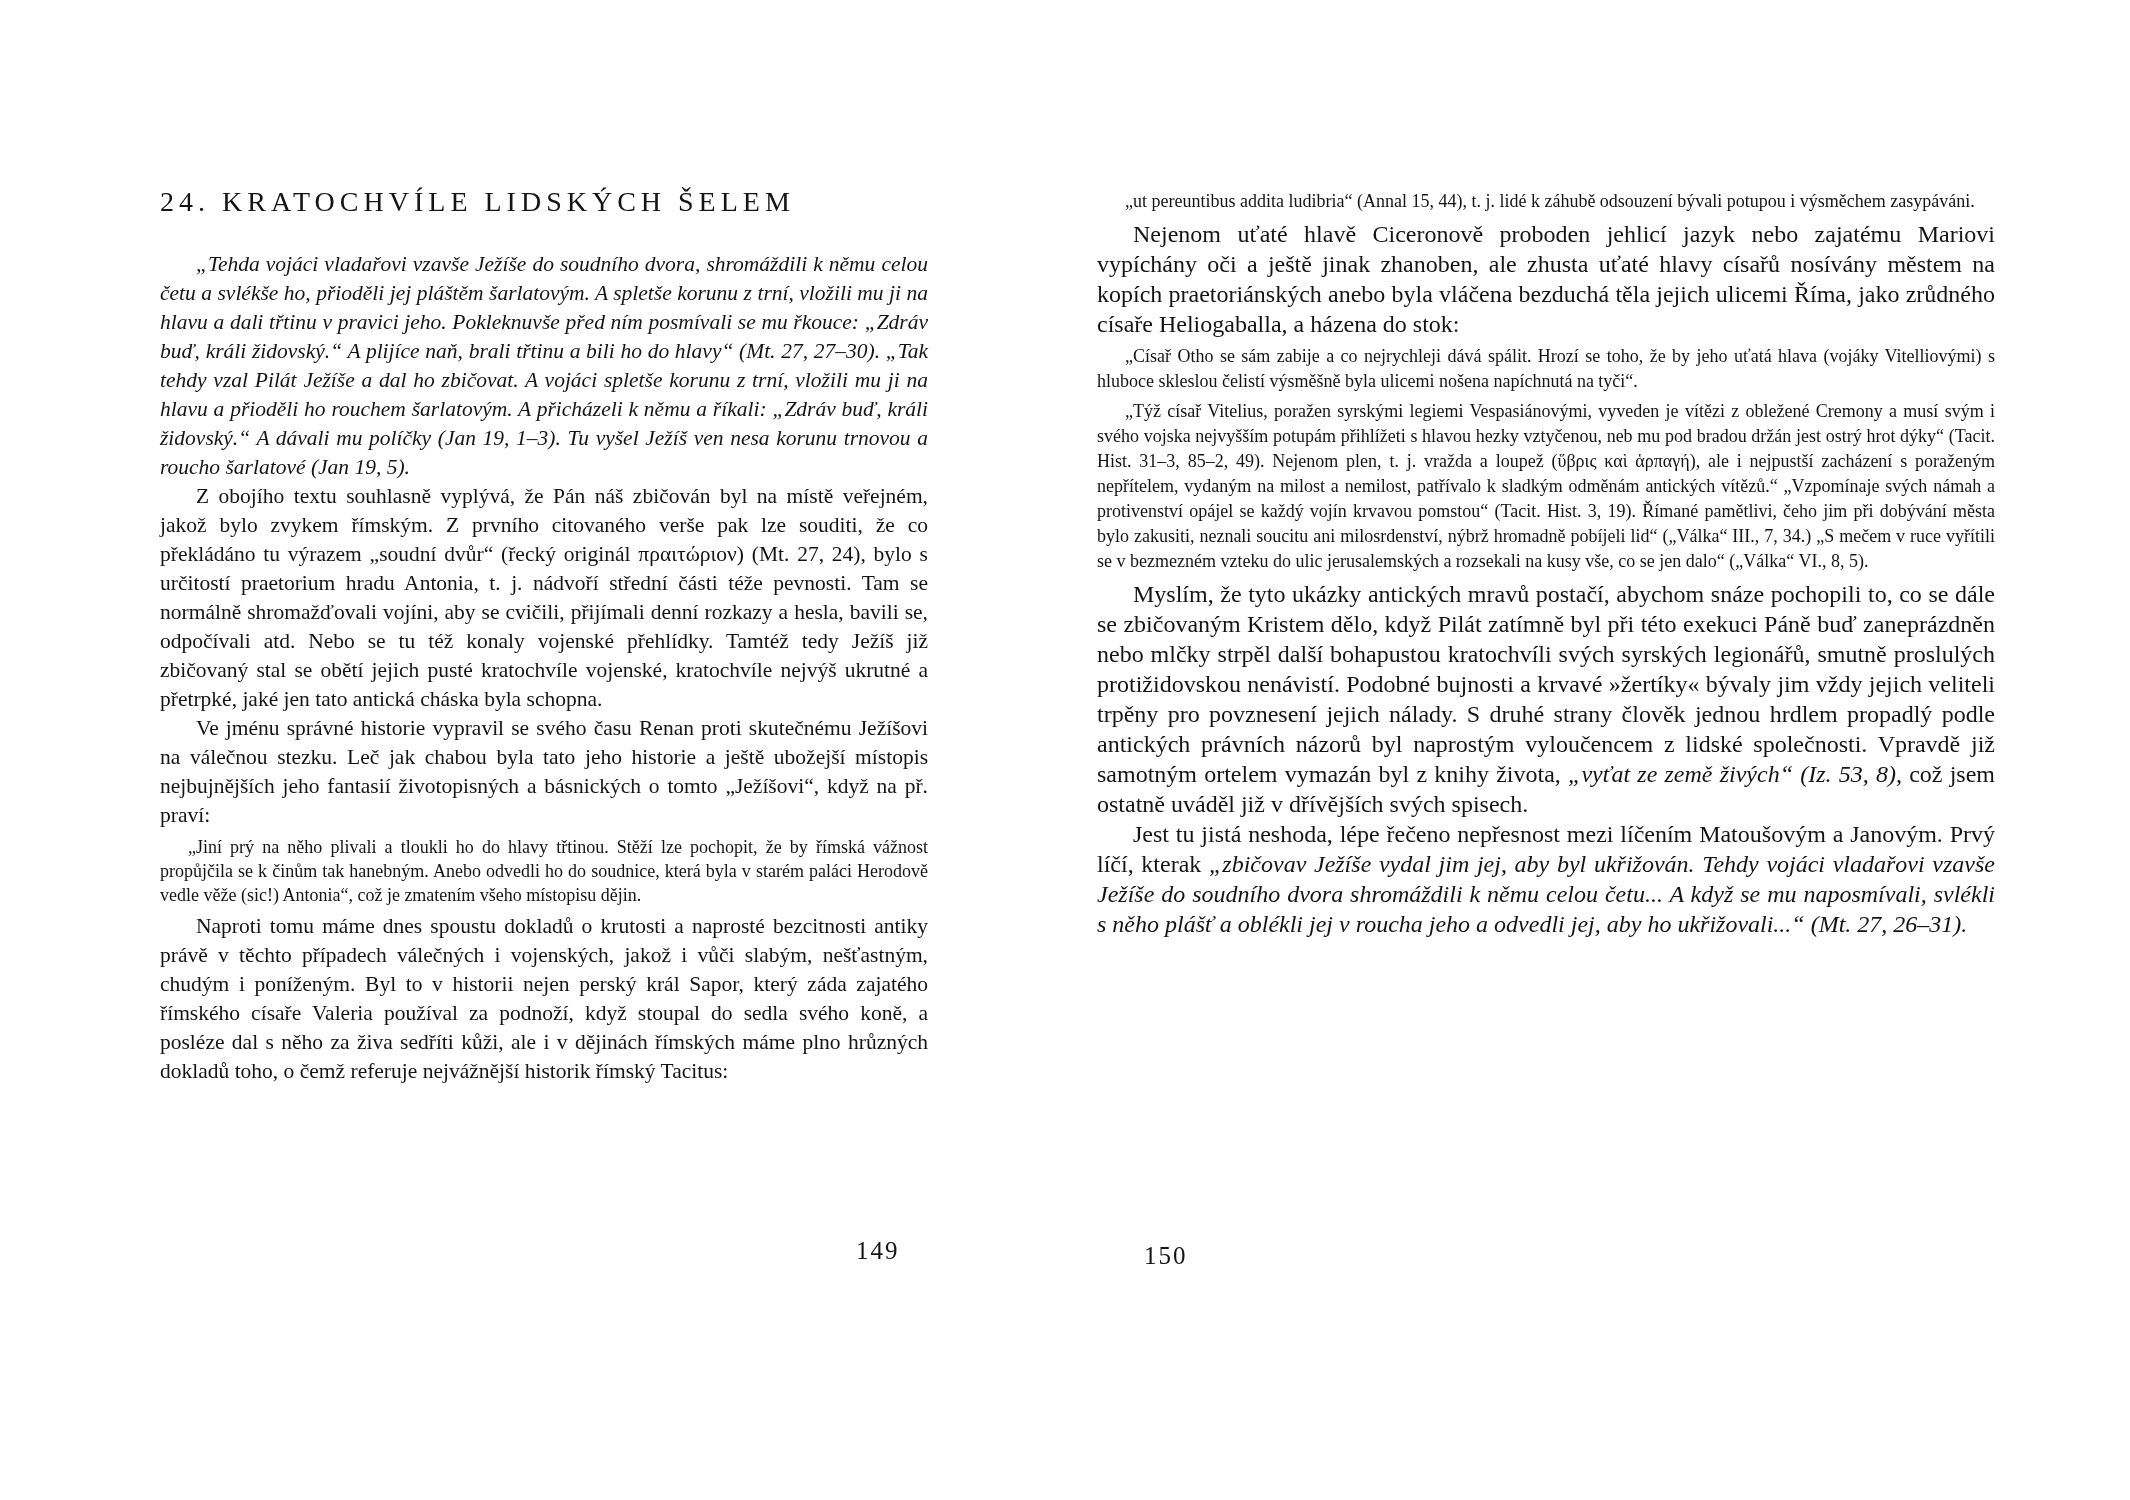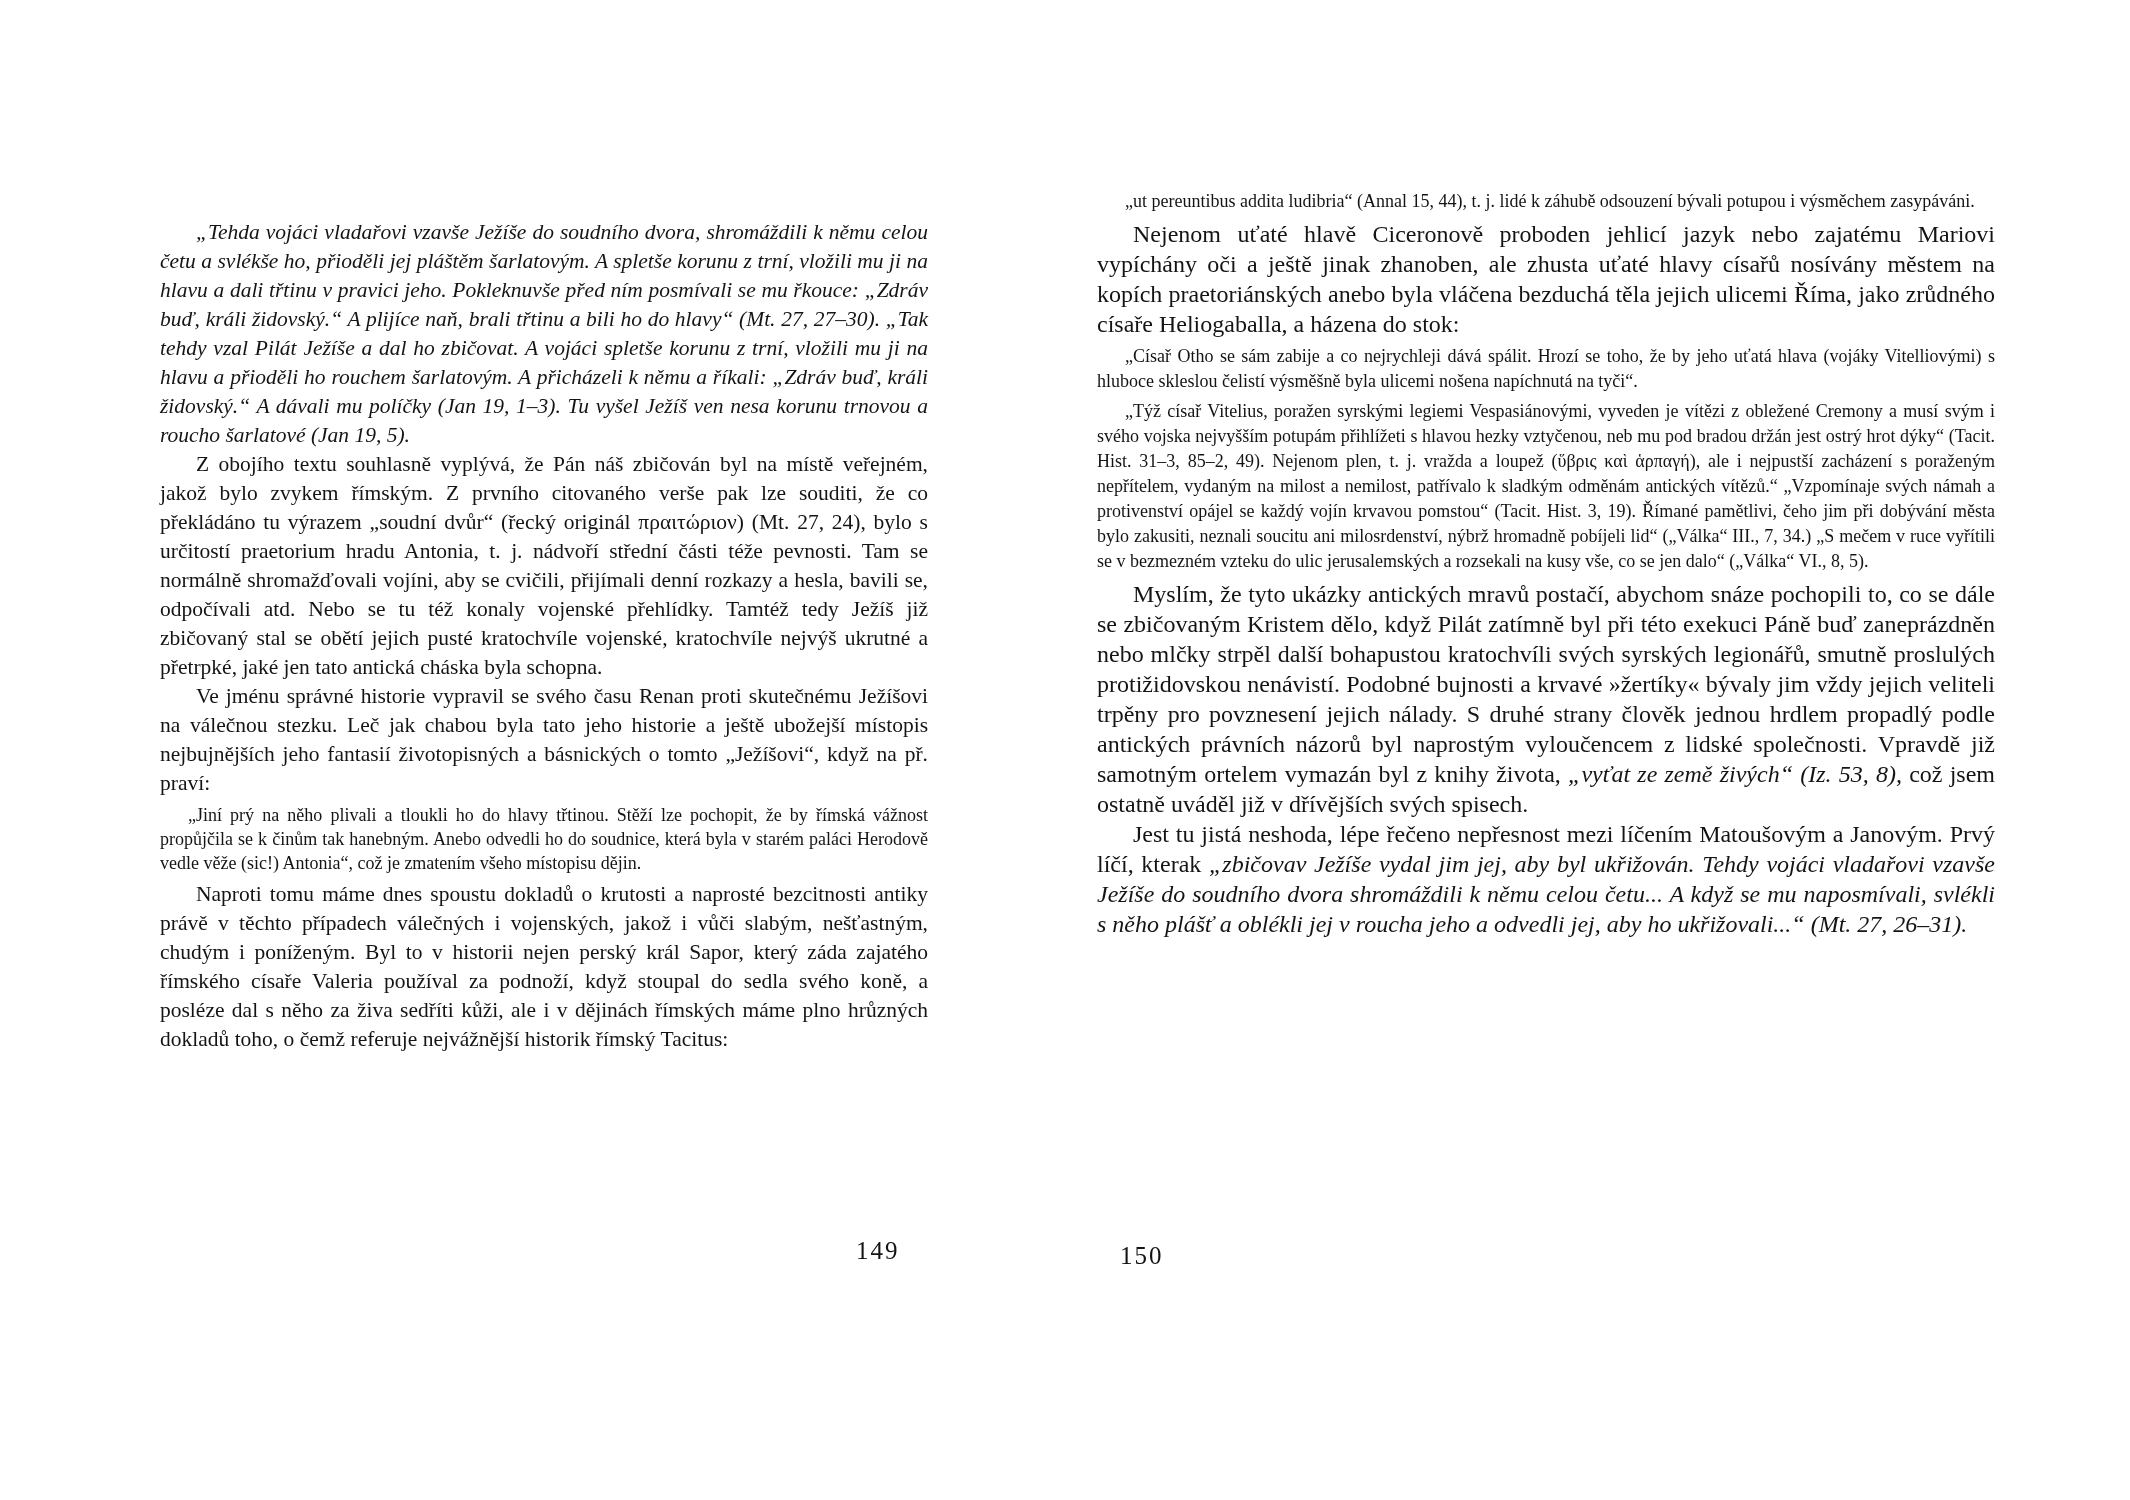--- a/index.html
+++ b/index.html
@@ -54,28 +54,29 @@
   }
   .italic { font-style: italic; margin-top: 32px; }
 
   .page-number {
     position: absolute;
     font-size: 25px;
     letter-spacing: 2px;
     font-weight: 400;
   }
   .page-number-left  { left: 856px;  top: 1237px; }
-  .page-number-right { left: 1120px; top: 1242px; }
+  .page-number-right { left: 1144px; top: 1242px; }
 </style>
 </head>
 <body>
 
 <div>
 
   <section class="page page-left">
+    <h1 class="chapter-title">24. KRATOCHVÍLE LIDSKÝCH ŠELEM</h1>
 
     <p class="para italic">„Tehda vojáci vladařovi vzavše Ježíše do soudního dvora, shromáždili k němu celou četu a svlékše ho, přioděli jej pláštěm šarlatovým. A spletše korunu z trní, vložili mu ji na hlavu a dali třtinu v pravici jeho. Pokleknuvše před ním posmívali se mu řkouce: „Zdráv buď, králi židovský.“ A plijíce naň, brali třtinu a bili ho do hlavy“ (Mt. 27, 27–30). „Tak tehdy vzal Pilát Ježíše a dal ho zbičovat. A vojáci spletše korunu z trní, vložili mu ji na hlavu a přioděli ho rouchem šarlatovým. A přicházeli k němu a říkali: „Zdráv buď, králi židovský.“ A dávali mu políčky (Jan 19, 1–3). Tu vyšel Ježíš ven nesa korunu trnovou a roucho šarlatové (Jan 19, 5).</p>
 
     <p class="para">Z obojího textu souhlasně vyplývá, že Pán náš zbičován byl na místě veřejném, jakož bylo zvykem římským. Z prvního citovaného verše pak lze souditi, že co překládáno tu výrazem „soudní dvůr“ (řecký originál πραιτώριον) (Mt. 27, 24), bylo s určitostí praetorium hradu Antonia, t. j. nádvoří střední části téže pevnosti. Tam se normálně shromažďovali vojíni, aby se cvičili, přijímali denní rozkazy a hesla, bavili se, odpočívali atd. Nebo se tu též konaly vojenské přehlídky. Tamtéž tedy Ježíš již zbičovaný stal se obětí jejich pusté kratochvíle vojenské, kratochvíle nejvýš ukrutné a přetrpké, jaké jen tato antická cháska byla schopna.</p>
 
     <p class="para">Ve jménu správné historie vypravil se svého času Renan proti skutečnému Ježíšovi na válečnou stezku. Leč jak chabou byla tato jeho historie a ještě ubožejší místopis nejbujnějších jeho fantasií životopisných a básnických o tomto „Ježíšovi“, když na př. praví:</p>
 
     <p class="para small">„Jiní prý na něho plivali a tloukli ho do hlavy třtinou. Stěží lze pochopit, že by římská vážnost propůjčila se k činům tak hanebným. Anebo odvedli ho do soudnice, která byla v starém paláci Herodově vedle věže (sic!) Antonia“, což je zmatením všeho místopisu dějin.</p>
 
     <p class="para">Naproti tomu máme dnes spoustu dokladů o krutosti a naprosté bezcitnosti antiky právě v těchto případech válečných i vojenských, jakož i vůči slabým, nešťastným, chudým i poníženým. Byl to v historii nejen perský král Sapor, který záda zajatého římského císaře Valeria používal za podnoží, když stoupal do sedla svého koně, a posléze dal s něho za živa sedříti kůži, ale i v dějinách římských máme plno hrůzných dokladů toho, o čemž referuje nejvážnější historik římský Tacitus:</p>

